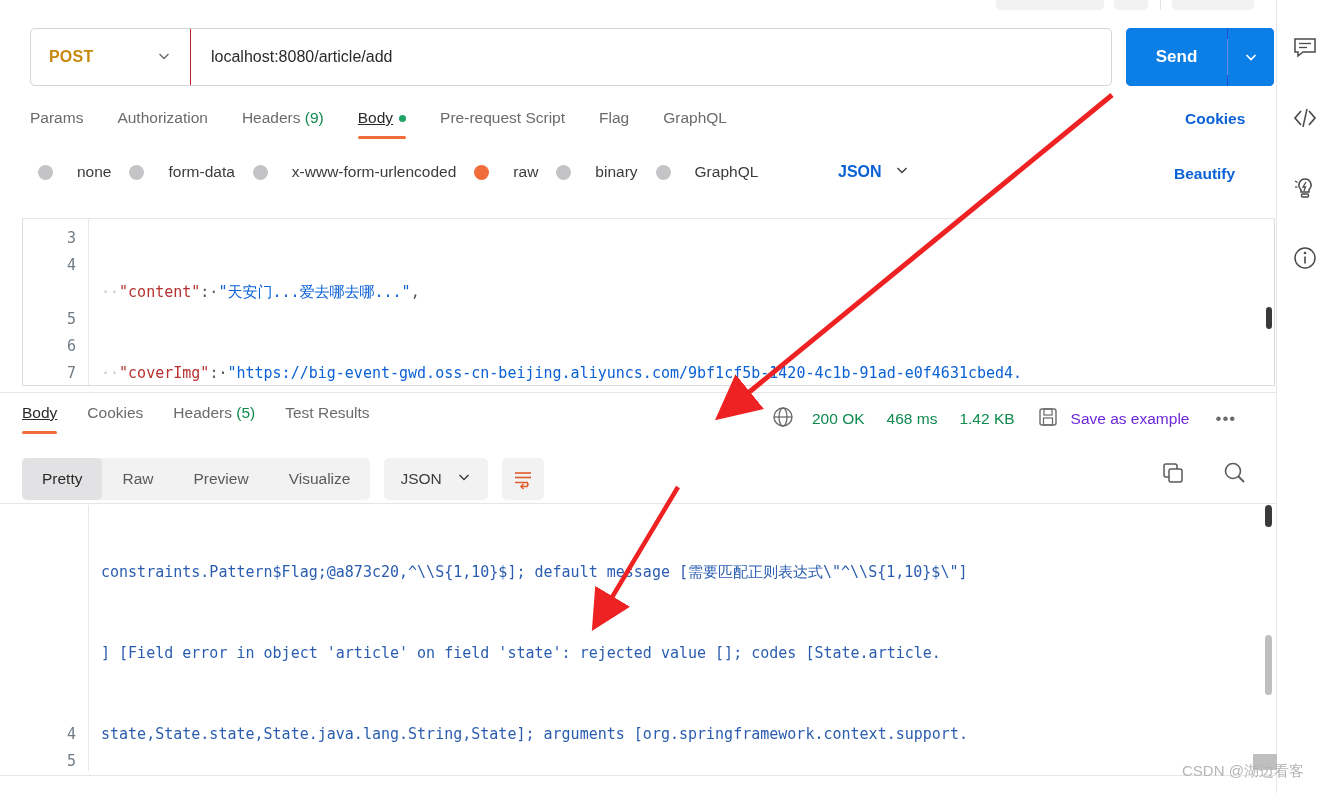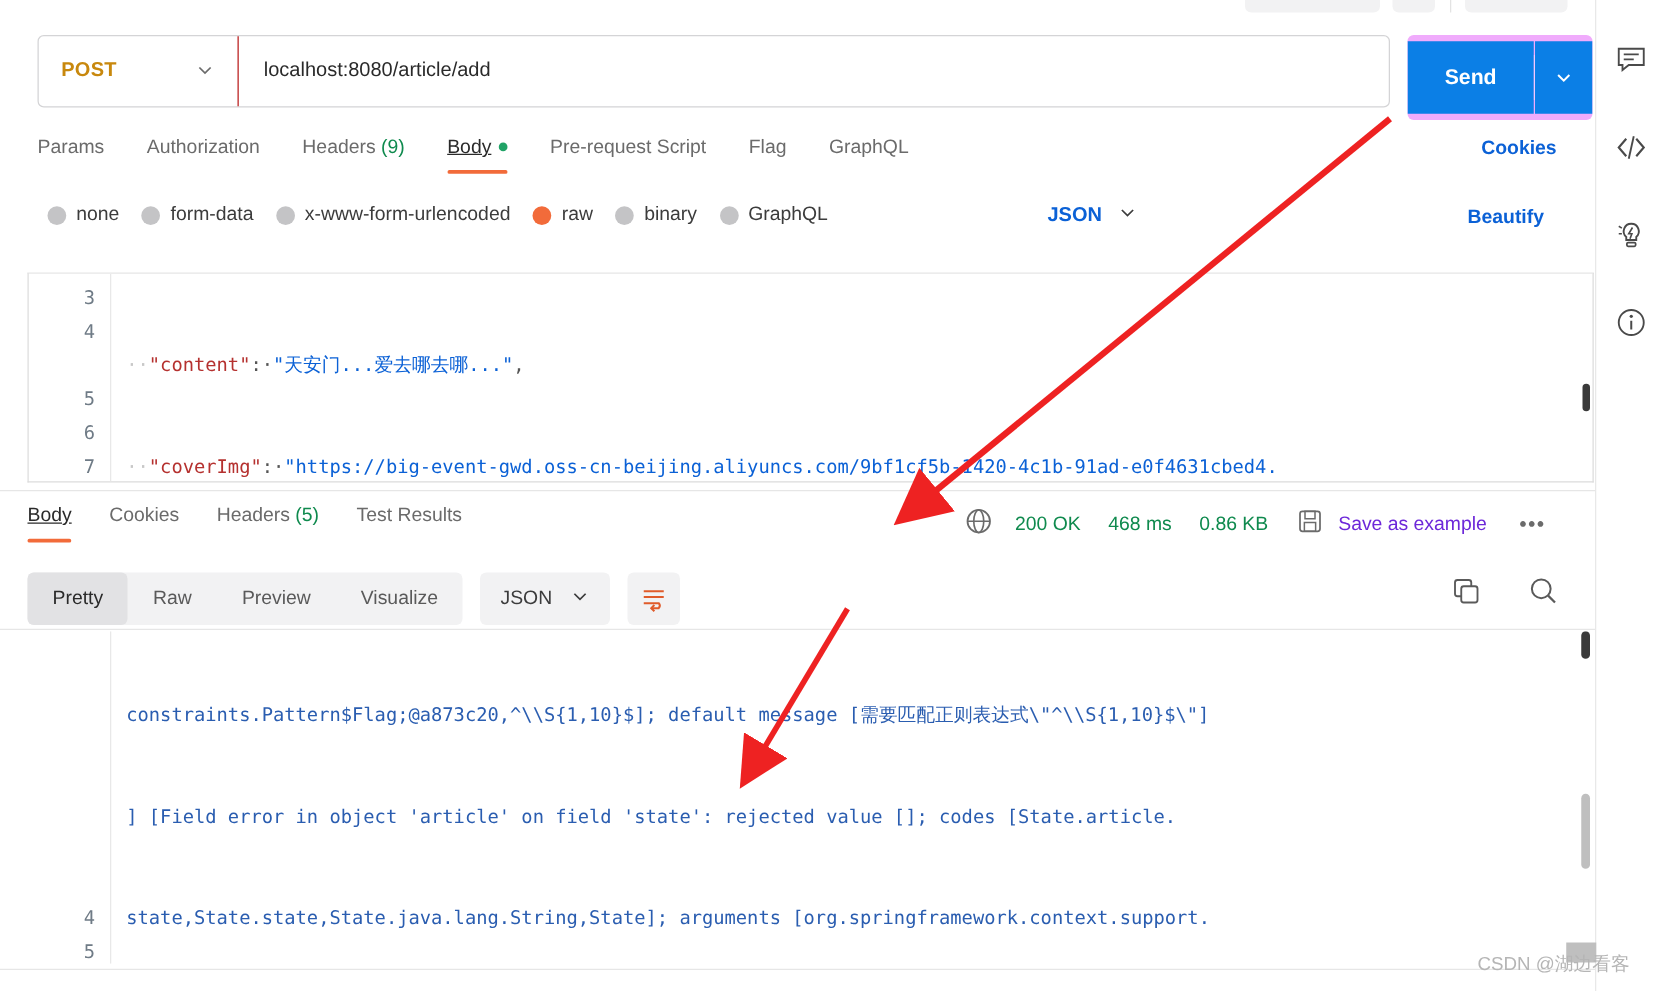--- a/index.html
+++ b/index.html
@@ -28,22 +28,22 @@
     border-right:1px solid #b91c1c;
   }
   .method-label { font-size:16px; font-weight:bold; color:#c8880d; letter-spacing:.2px; }
   .chev { color:#6b6b6b; font-size:13px; }
   .url-input {
     flex:1; height:56px; border:none; outline:none; background:transparent;
     font-size:16px; color:#2a2a2a; padding:0 20px;
     font-family:"Liberation Sans", sans-serif;
   }
   .send-wrap {
-    position:absolute; left:1126px; top:28px; width:148px; height:68px;
-    background:#f0abfc; border-radius:5px; display:flex; align-items:center;
+    position:absolute; left:1126px; top:28px; width:148px; height:58px;
+    background:#1d4ed8; border-radius:5px; display:flex; align-items:center;
     overflow:hidden;
   }
   .send-btn {
     flex:1; height:58px; display:flex; align-items:center; justify-content:center;
     color:#fff; font-size:17px; font-weight:bold; background:#0b7fe6; border:none;
     cursor:pointer; font-family:"Liberation Sans", sans-serif;
   }
   .send-divider { width:1px; height:36px; background:rgba(255,255,255,.35); }
   .send-caret {
     width:46px; height:58px; display:flex; align-items:center; justify-content:center;
@@ -69,21 +69,21 @@
     background:#20a366; margin-left:6px; vertical-align:middle; }
   .cookies-link {
     position:absolute; left:1185px; top:110px; font-size:15.5px;
     color:#0b61d6; font-weight:bold; cursor:pointer;
   }
 
   
   .radios {
     position:absolute; left:38px; top:163px; display:flex; align-items:center; gap:18px;
   }
-  .radio-item { display:flex; align-items:center; gap:8px; cursor:pointer; }
+  .radio-item { display:flex; align-items:center; gap:24px; cursor:pointer; }
   .radio {
     width:15px; height:15px; border-radius:50%; background:#c4c4c6; flex:none;
   }
   .radio.on { background:#f26b3a; }
   .radio-label { font-size:15.5px; color:#3c3c3c; white-space:nowrap; }
   .json-sel {
     position:absolute; left:838px; top:162px; display:flex; align-items:center;
     gap:12px; cursor:pointer;
   }
   .json-sel .t { font-size:16px; color:#0b61d6; font-weight:bold; }
@@ -313,21 +313,21 @@
   <div class="resp-meta">
     <span class="gl">
       <svg width="22" height="22" viewBox="0 0 22 22">
           <circle cx="11" cy="11" r="9" fill="none" stroke="#6b6b6b" stroke-width="1.4"></circle>
           <ellipse cx="11" cy="11" rx="4" ry="9" fill="none" stroke="#6b6b6b" stroke-width="1.3"></ellipse>
           <line x1="2" y1="11" x2="20" y2="11" stroke="#6b6b6b" stroke-width="1.3"></line>
         </svg>
     </span>
     <span class="meta-num">200 OK</span>
     <span class="meta-num">468 ms</span>
-    <span class="meta-num">0.86 KB</span>
+    <span class="meta-num">1.42 KB</span>
     <span>
       <svg width="22" height="22" viewBox="0 0 22 22">
           <rect x="3" y="3" width="16" height="16" rx="2" fill="none" stroke="#6b6b6b" stroke-width="1.4"></rect>
           <rect x="7" y="3" width="8" height="6" fill="none" stroke="#6b6b6b" stroke-width="1.2"></rect>
           <rect x="6.5" y="12" width="9" height="7" fill="none" stroke="#6b6b6b" stroke-width="1.2"></rect>
         </svg>
     </span>
     <span class="save-ex">Save as example</span>
     <span class="dots3">•••</span>
   </div>

